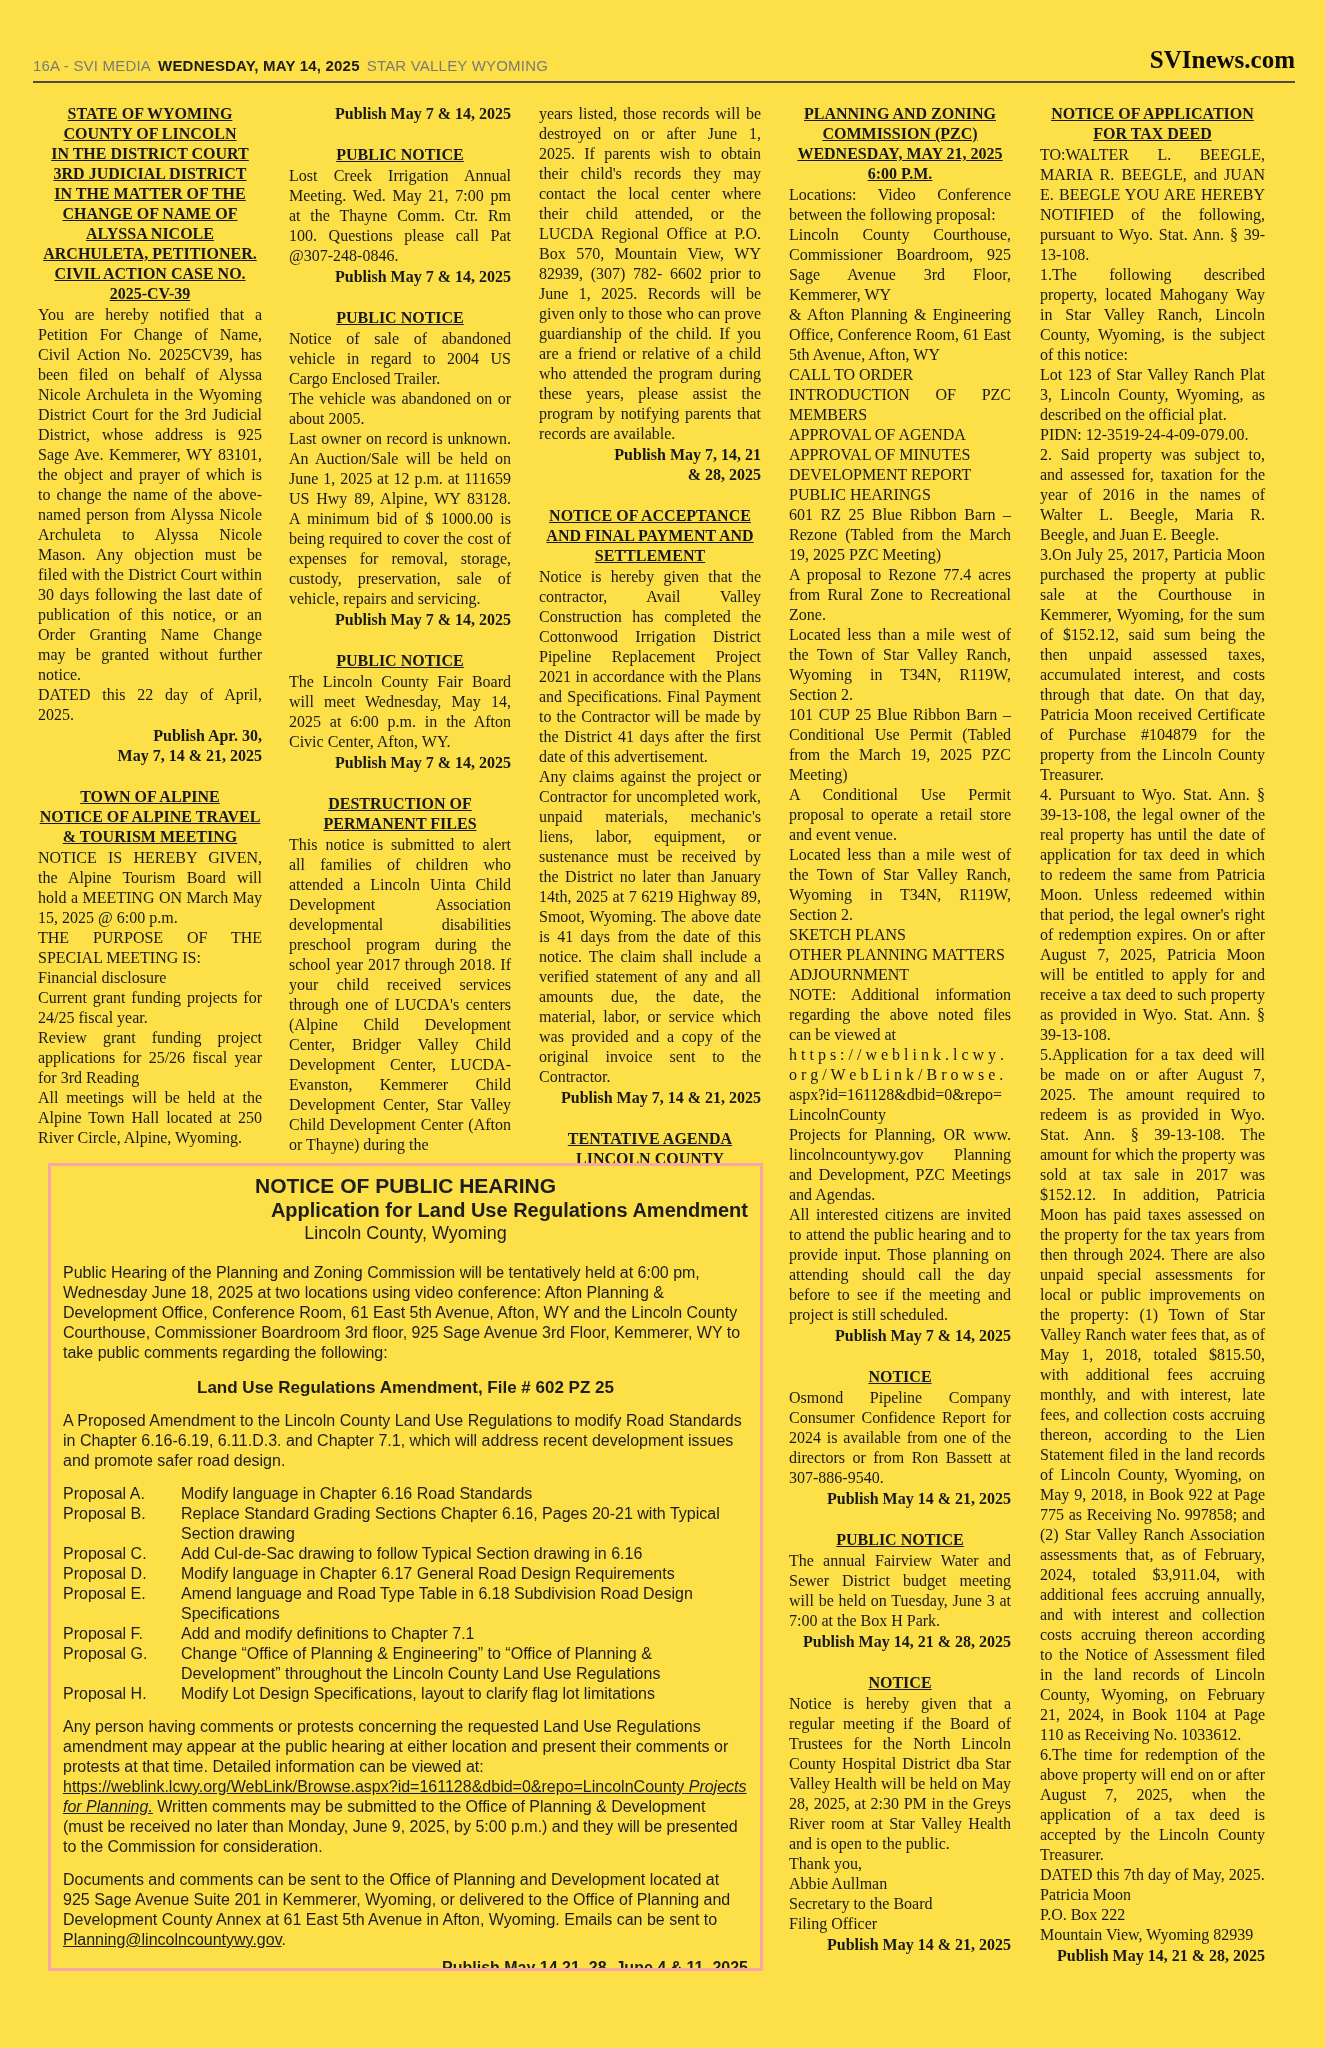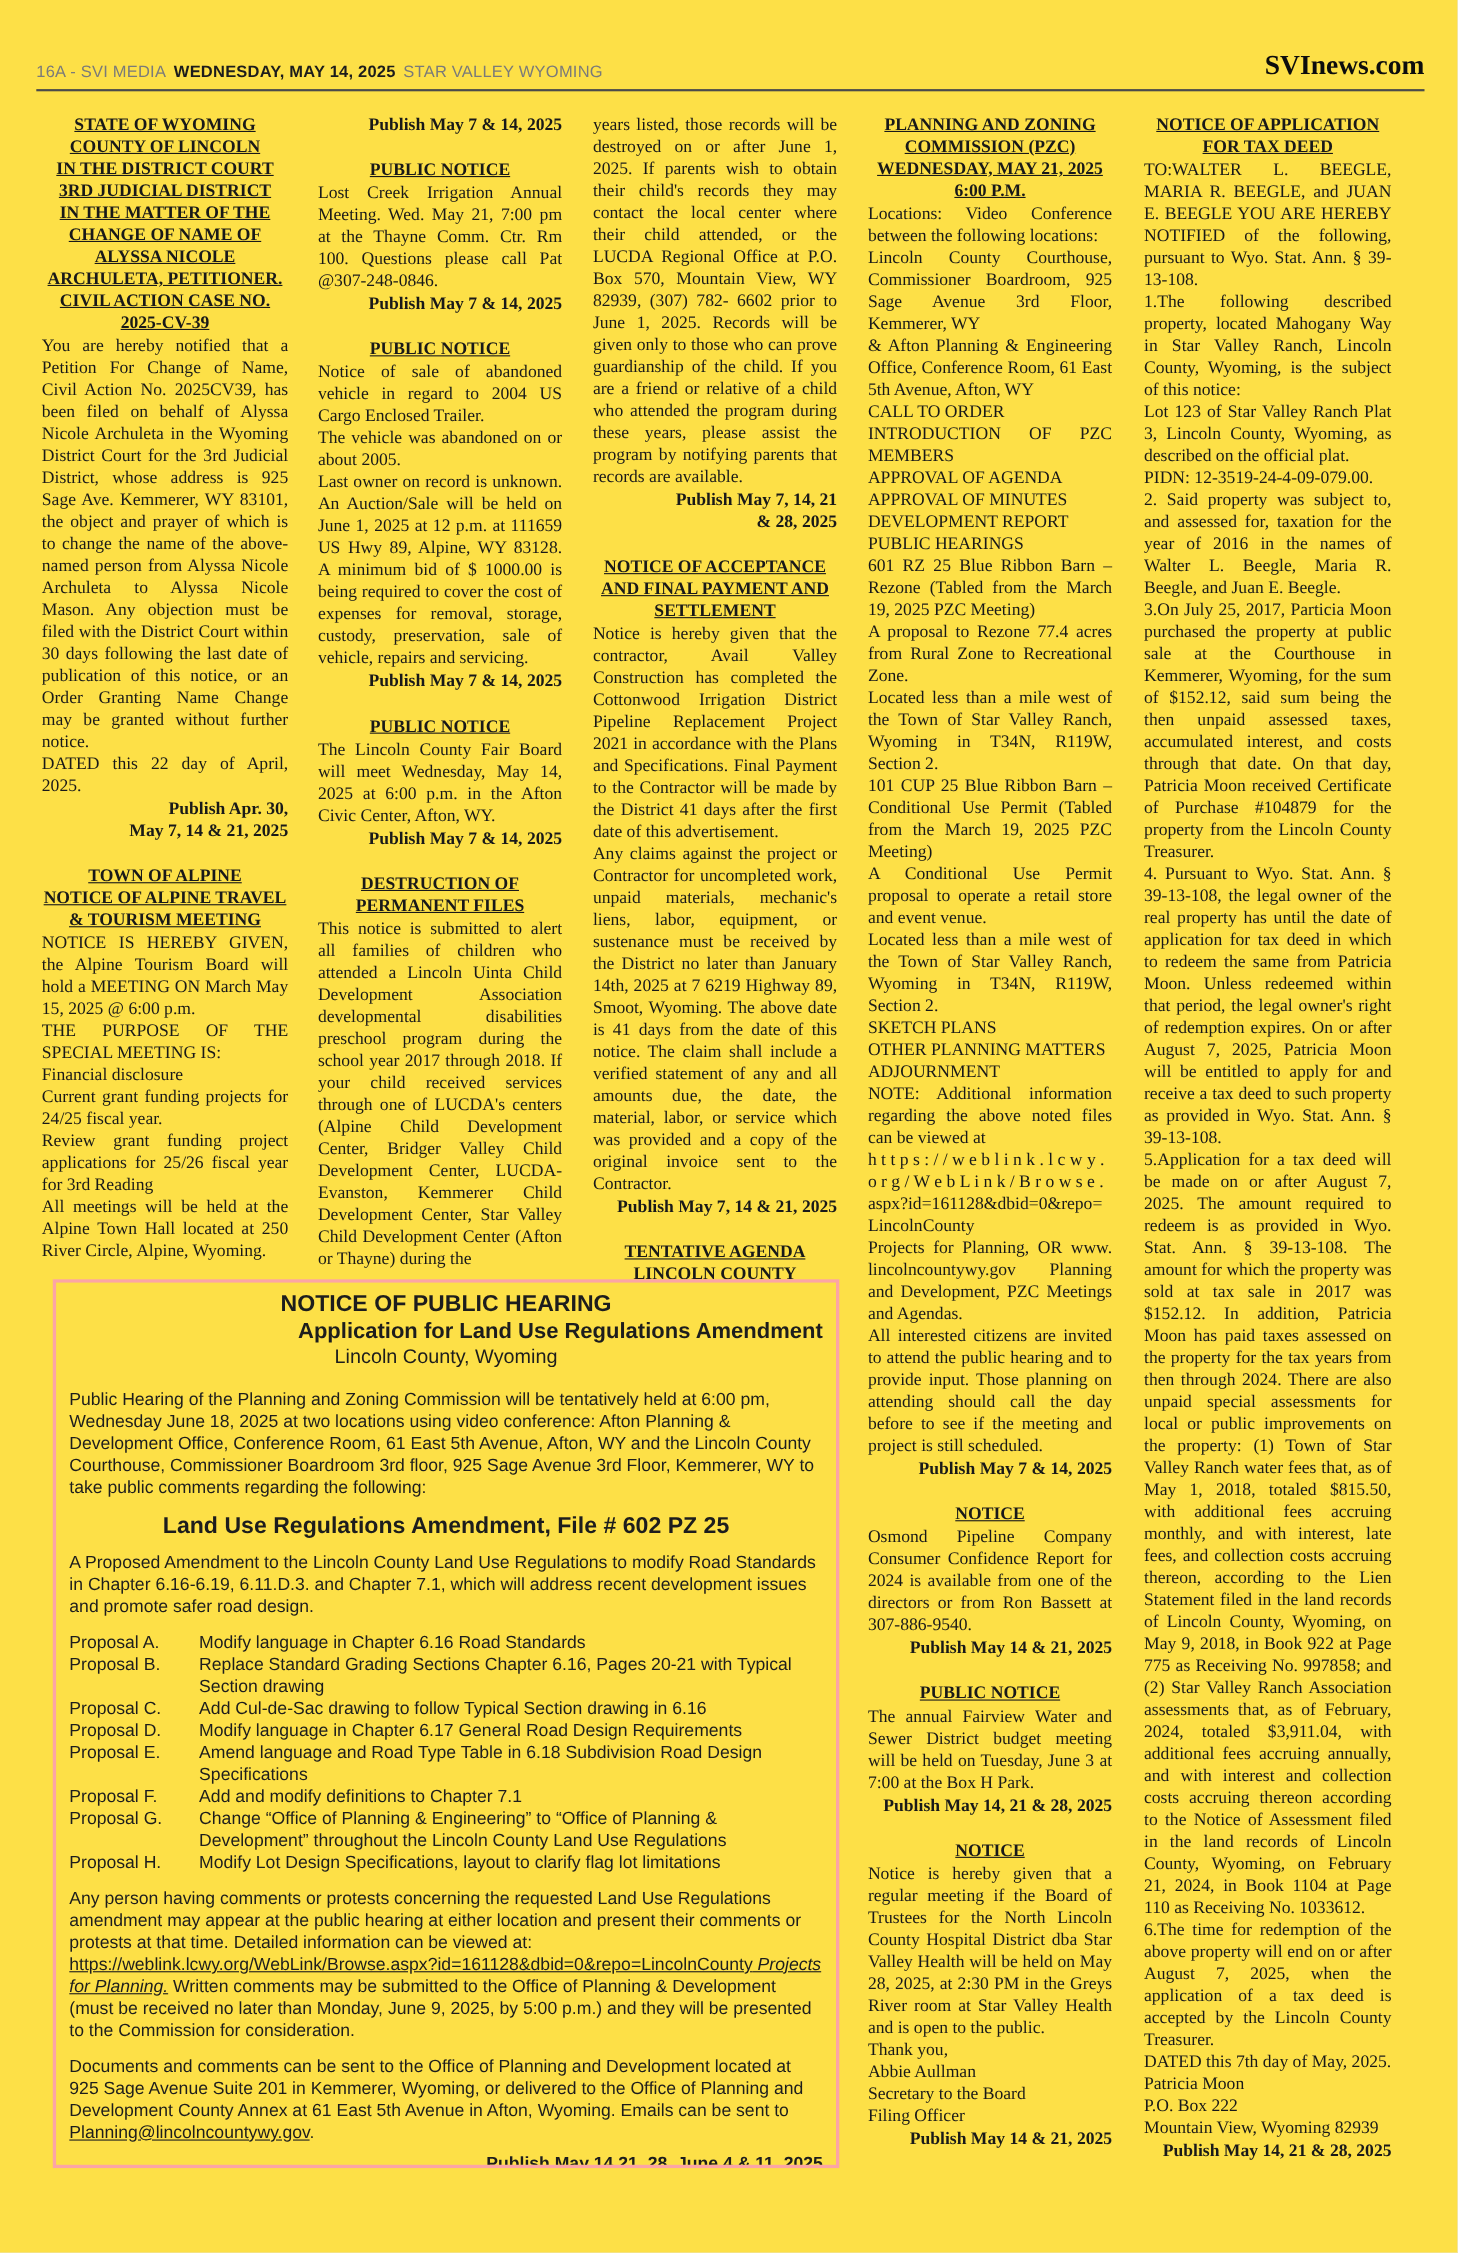--- a/index.html
+++ b/index.html
@@ -29,21 +29,21 @@
   
   .boxad{position:absolute;left:48px;top:1163px;width:715px;height:808px;box-sizing:border-box;
          border:3px solid #fca5a5;padding:7px 12px 4px 12px;
          font-family:"Liberation Sans",sans-serif;font-size:16px;line-height:20px;color:#1d1d1d;
          overflow:hidden;}
   .bx-title{font-weight:bold;text-align:center;font-size:21px;line-height:25px;}
   .bx-sub{font-weight:bold;text-align:right;font-size:20px;line-height:24px;}
   .bx-sub2{text-align:center;font-size:18px;line-height:22px;}
   .bx-p{margin:13px 0 0 0;}
   .bx-intro{margin-top:19px;}
-  .bx-file{font-weight:bold;text-align:center;font-size:21px;margin-top:15px;}
+  .bx-file{font-weight:bold;text-align:center;font-size:17px;margin-top:15px;}
   .bx-proposals{margin-top:13px;}
   .bx-row{display:grid;grid-template-columns:118px 1fr;}
   .bx-pub{font-weight:bold;text-align:right;margin-top:8px;}
   .u{text-decoration:underline;}
   .i{font-style:italic;}
 </style>
 </head>
 <body>
 
 <div class="page">
@@ -111,21 +111,21 @@
         <div class="blk blk-p">Any claims against the project or Contractor for uncompleted work, unpaid materials, mechanic's liens, labor, equipment, or sustenance must be received by the District no later than January 14th, 2025 at 7 6219 Highway 89, Smoot, Wyoming. The above date is 41 days from the date of this notice. The claim shall include a verified statement of any and all amounts due, the date, the material, labor, or service which was provided and a copy of the original invoice sent to the Contractor.</div>
         <div class="blk blk-pub">Publish May 7, 14 &amp; 21, 2025</div>
         <div class="blk blk-h">TENTATIVE AGENDA
 LINCOLN COUNTY</div>
       </section>
     <section class="col col-4">
         <div class="blk blk-h">PLANNING AND ZONING
 COMMISSION (PZC)
 WEDNESDAY, MAY 21, 2025
 6:00 P.M.</div>
-        <div class="blk blk-p">Locations: Video Conference between the following locations:</div>
+        <div class="blk blk-p">Locations: Video Conference between the following proposal:</div>
         <div class="blk blk-p">Lincoln County Courthouse, Commissioner Boardroom, 925 Sage Avenue 3rd Floor, Kemmerer, WY</div>
         <div class="blk blk-p">&amp; Afton Planning &amp; Engineering Office, Conference Room, 61 East 5th Avenue, Afton, WY</div>
         <div class="blk blk-pl">CALL TO ORDER</div>
         <div class="blk blk-p">INTRODUCTION OF PZC MEMBERS</div>
         <div class="blk blk-pl">APPROVAL OF AGENDA
 APPROVAL OF MINUTES
 DEVELOPMENT REPORT
 PUBLIC HEARINGS</div>
         <div class="blk blk-p">601 RZ 25 Blue Ribbon Barn – Rezone (Tabled from the March 19, 2025 PZC Meeting)</div>
         <div class="blk blk-p">A proposal to Rezone 77.4 acres from Rural Zone to Recreational Zone.</div>

